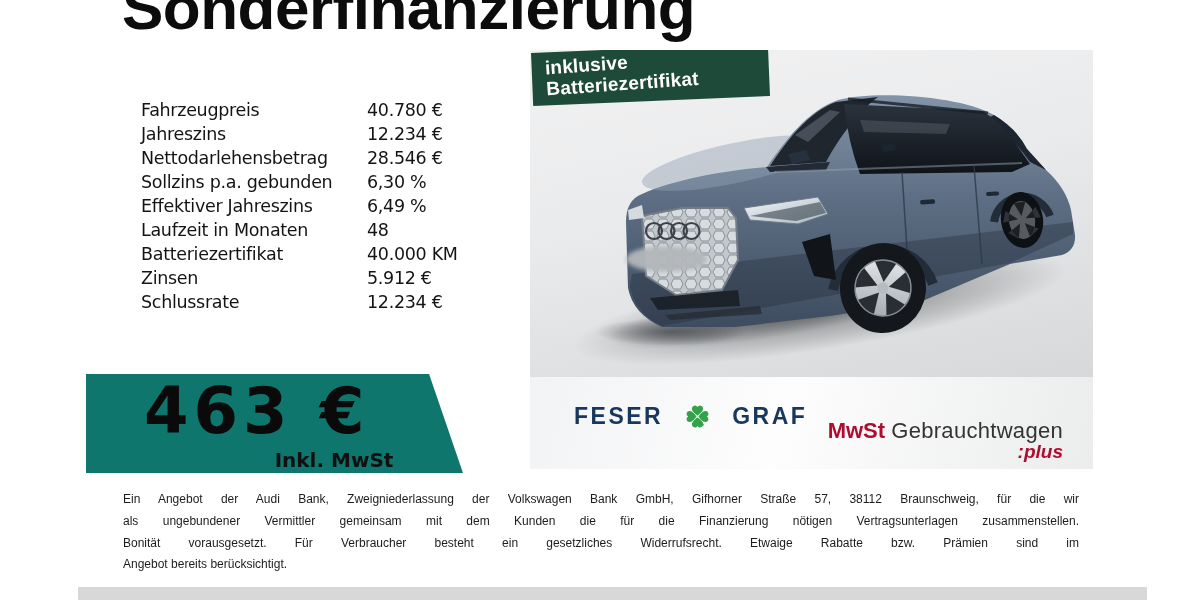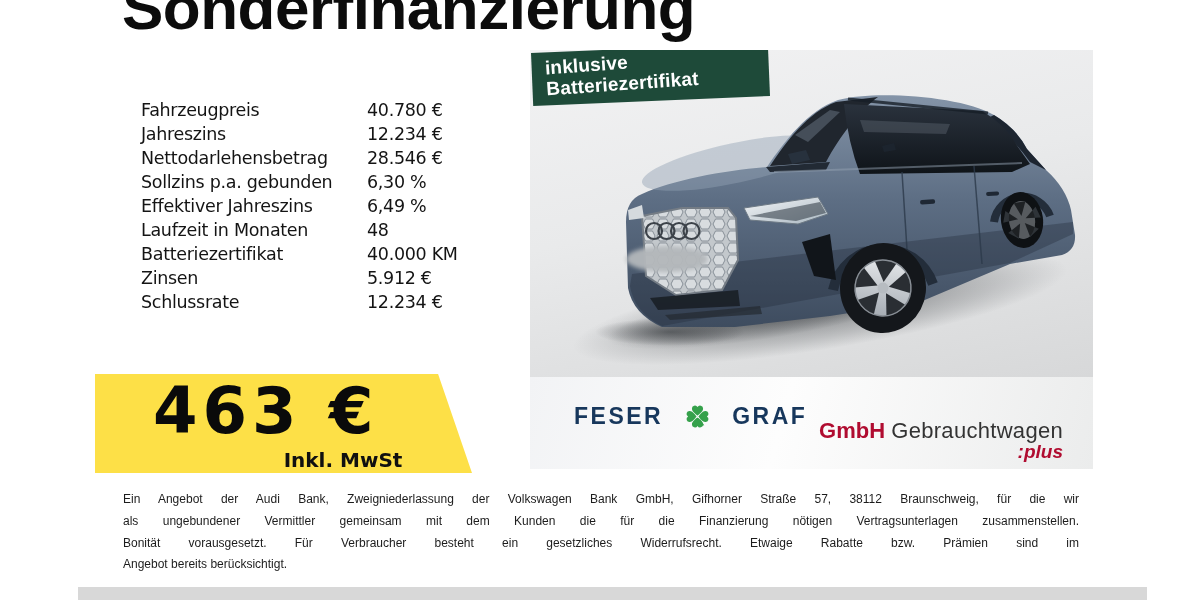--- a/index.html
+++ b/index.html
@@ -32,23 +32,22 @@
   .badge{
     position:absolute;left:1px;top:3px;width:237px;height:53px;
     background:#1e4a39;transform:rotate(-2.4deg);transform-origin:left top;
     color:#ffffff;box-sizing:border-box;padding:5px 0 0 13px;
   }
   .badge-inner{transform:rotate(-1.6deg);transform-origin:left top;}
   .badge-line{font-size:19px;font-weight:700;line-height:21px;letter-spacing:0.2px;}
   
   .flag{
     position:absolute;left:86px;top:374px;width:377px;height:99px;
-    background:#fde047;
+    background:#0f766e;
     clip-path:polygon(0 0,91% 0,100% 100%,0 100%);
-    margin-left:9px;
   }
   .flag-amount{
     position:absolute;left:58px;top:4px;font-family:"DejaVu Sans",sans-serif;
     font-size:64px;line-height:66px;font-weight:700;color:#0a0a0a;letter-spacing:5px;
     white-space:nowrap;
   }
   .flag-note{
     position:absolute;left:150px;top:74px;width:196px;text-align:center;
     font-family:"DejaVu Sans",sans-serif;font-size:20px;font-weight:700;color:#101010;
   }
@@ -262,21 +261,21 @@
           <path d="M13,12 C13,12 7.2,8.2 7.2,4.9 A3.1,3.1 0 0 1 13,3.2 A3.1,3.1 0 0 1 18.8,4.9 C18.8,8.2 13,12 13,12 Z" transform="rotate(90 13 13)"></path>
           <path d="M13,12 C13,12 7.2,8.2 7.2,4.9 A3.1,3.1 0 0 1 13,3.2 A3.1,3.1 0 0 1 18.8,4.9 C18.8,8.2 13,12 13,12 Z" transform="rotate(180 13 13)"></path>
           <path d="M13,12 C13,12 7.2,8.2 7.2,4.9 A3.1,3.1 0 0 1 13,3.2 A3.1,3.1 0 0 1 18.8,4.9 C18.8,8.2 13,12 13,12 Z" transform="rotate(270 13 13)"></path>
           <path d="M15.5,15.5 L20,22 L17,22.5 Z"></path>
         </g>
       </svg>
       <span>GRAF</span>
     </div>
     <div class="audi">
       <div class="audi-line1">
-        <span class="audi-brand">GmbH</span>
+        <span class="audi-brand">MwSt</span>
         <span class="audi-label">Gebrauchtwagen</span>
       </div>
       <div class="audi-line2">:plus</div>
     </div>
   </div>
 
   <div class="legal">
     <div class="jline">Ein Angebot der Audi Bank, Zweigniederlassung der Volkswagen Bank GmbH, Gifhorner Straße 57, 38112 Braunschweig, für die wir</div>
     <div class="jline">als ungebundener Vermittler gemeinsam mit dem Kunden die für die Finanzierung nötigen Vertragsunterlagen zusammenstellen.</div>
     <div class="jline">Bonität vorausgesetzt. Für Verbraucher besteht ein gesetzliches Widerrufsrecht. Etwaige Rabatte bzw. Prämien sind im</div>

